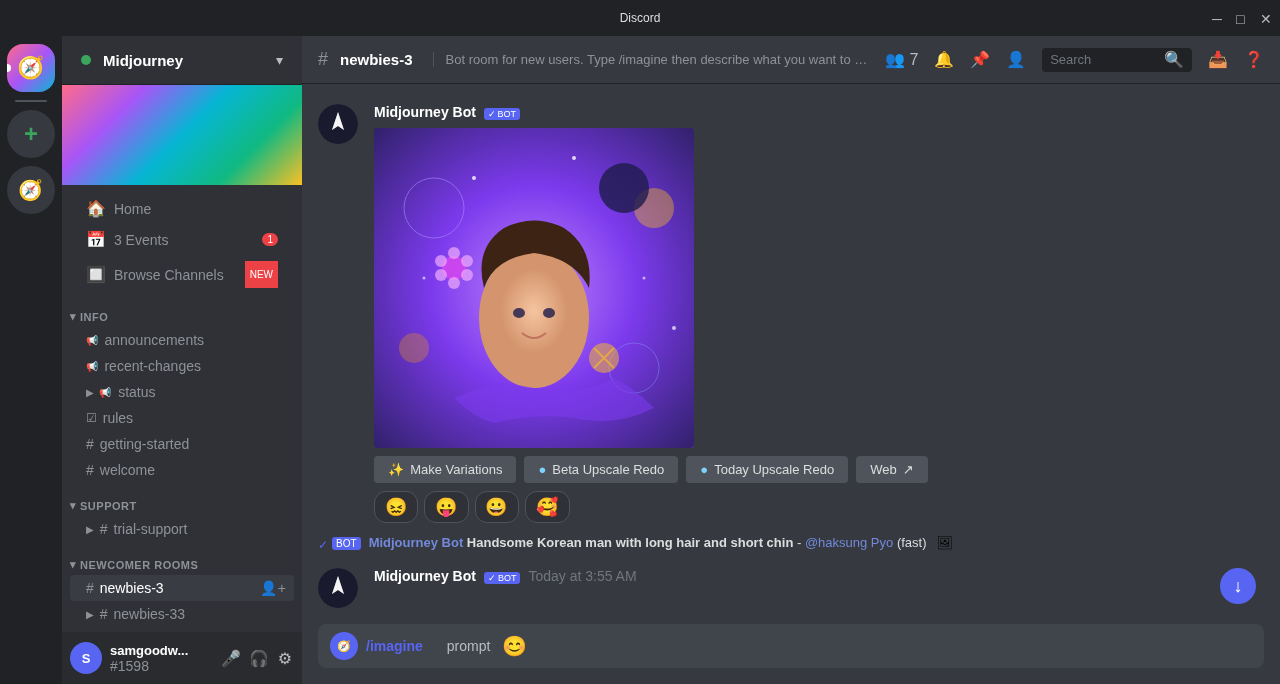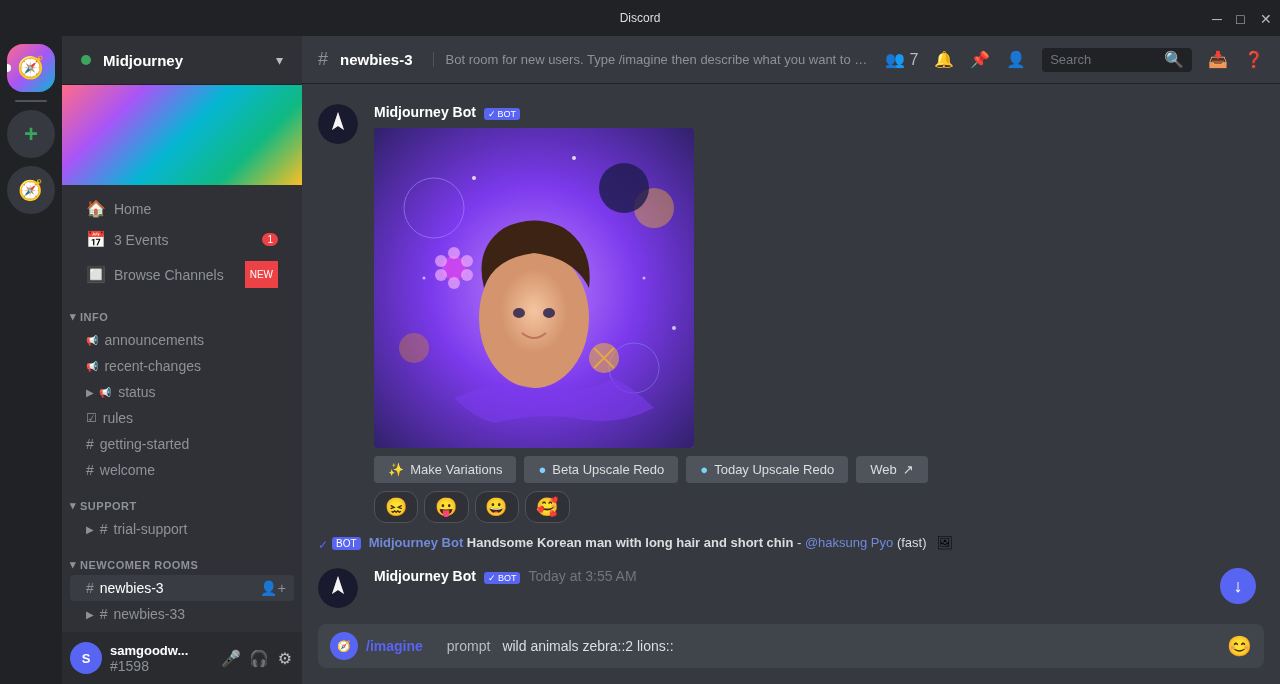--- a/index.html
+++ b/index.html
@@ -749,20 +749,19 @@
         <span>↓</span>
       </div>
     </div>
 
     <div class="input-area">
       <div class="message-input-container">
         <div class="input-avatar">🧭</div>
         <span class="slash-command">/imagine</span>
         <span style="width:8px;"></span>
         <span class="command-arg">prompt</span>
-        <input class="command-input" type="text" value="wild animals zebra::2 lions::" style="">
         <span class="emoji-btn">😊</span>
       </div>
     </div>
 
   </div>
 
 </div>
 
 </body></html>

